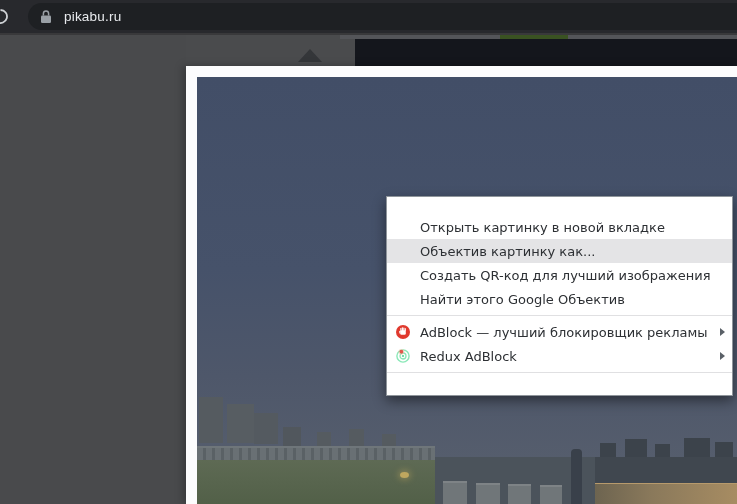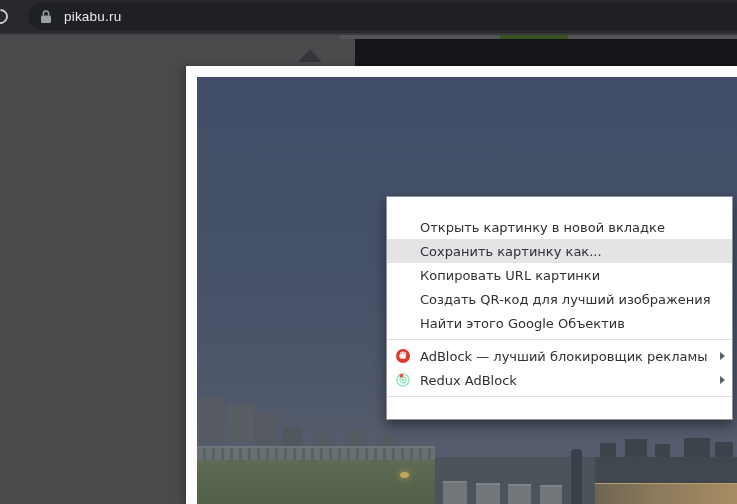--- a/index.html
+++ b/index.html
@@ -112,24 +112,21 @@
       <div class="ph statue"></div>
       <div class="ph warm-facade"></div>
     </div>
   </div>
 
   <div class="context-menu">
       <div class="menu-item">
         <span>Открыть картинку в новой вкладке</span>
       </div>
       <div class="menu-item highlighted">
-        <span>Сохранить картинку как...</span>
-      </div>
-      <div class="menu-item">
-        <span>Копировать URL картинки</span>
+        <span>Объектив картинку как...</span>
       </div>
       <div class="menu-item">
         <span>Создать QR-код для лучший изображения</span>
       </div>
       <div class="menu-item">
         <span>Найти этого Google Объектив</span>
       </div>
       <div class="menu-sep"></div>
       <div class="menu-item">
         <span class="menu-icon"><svg width="14" height="14" viewBox="0 0 14 14">

